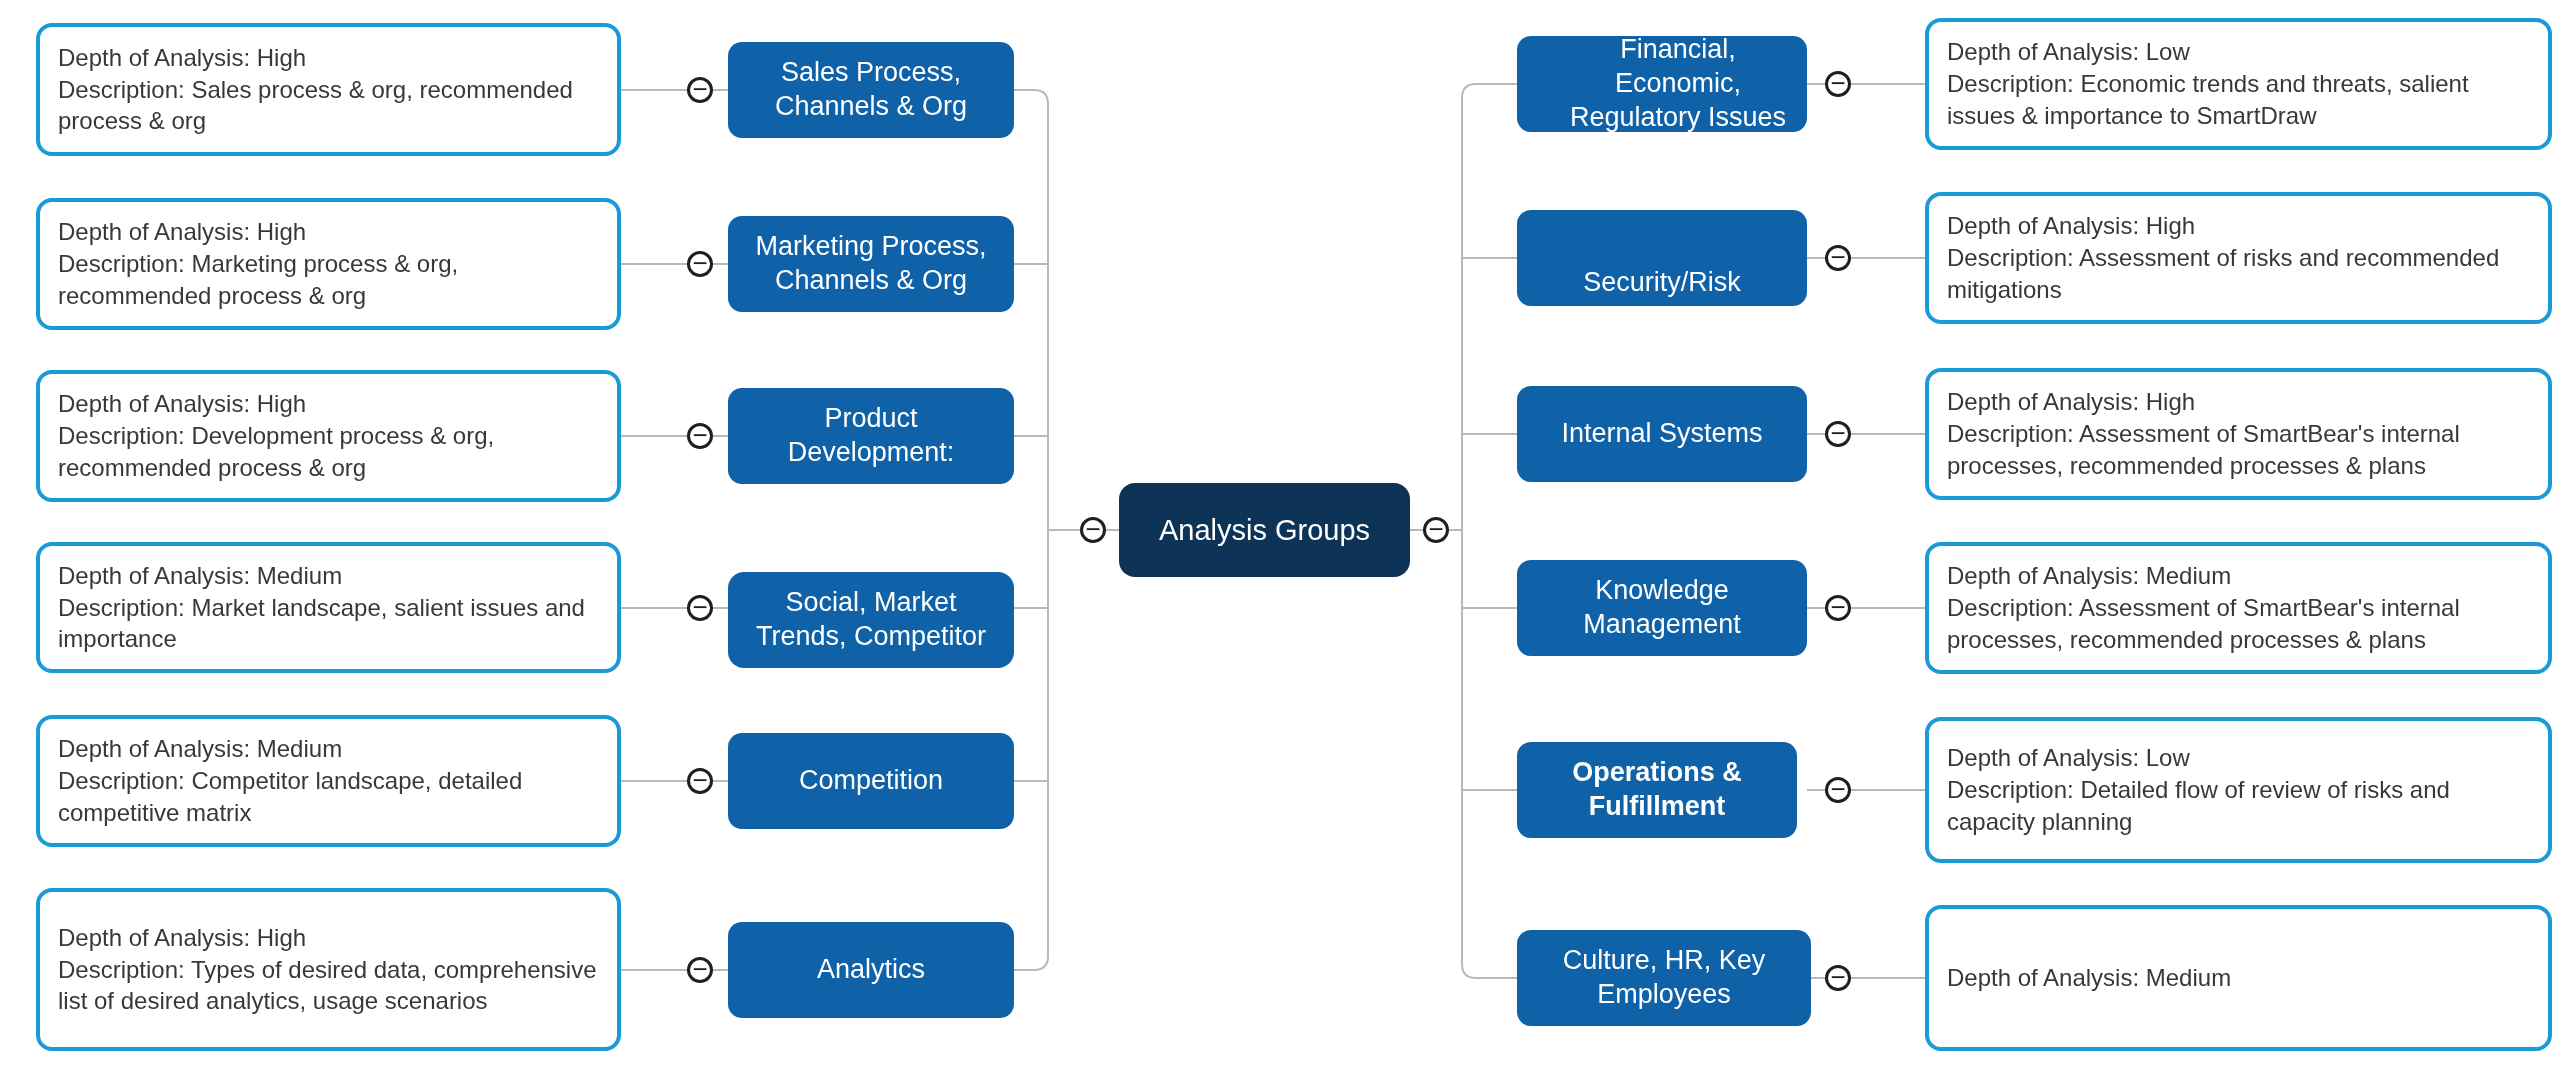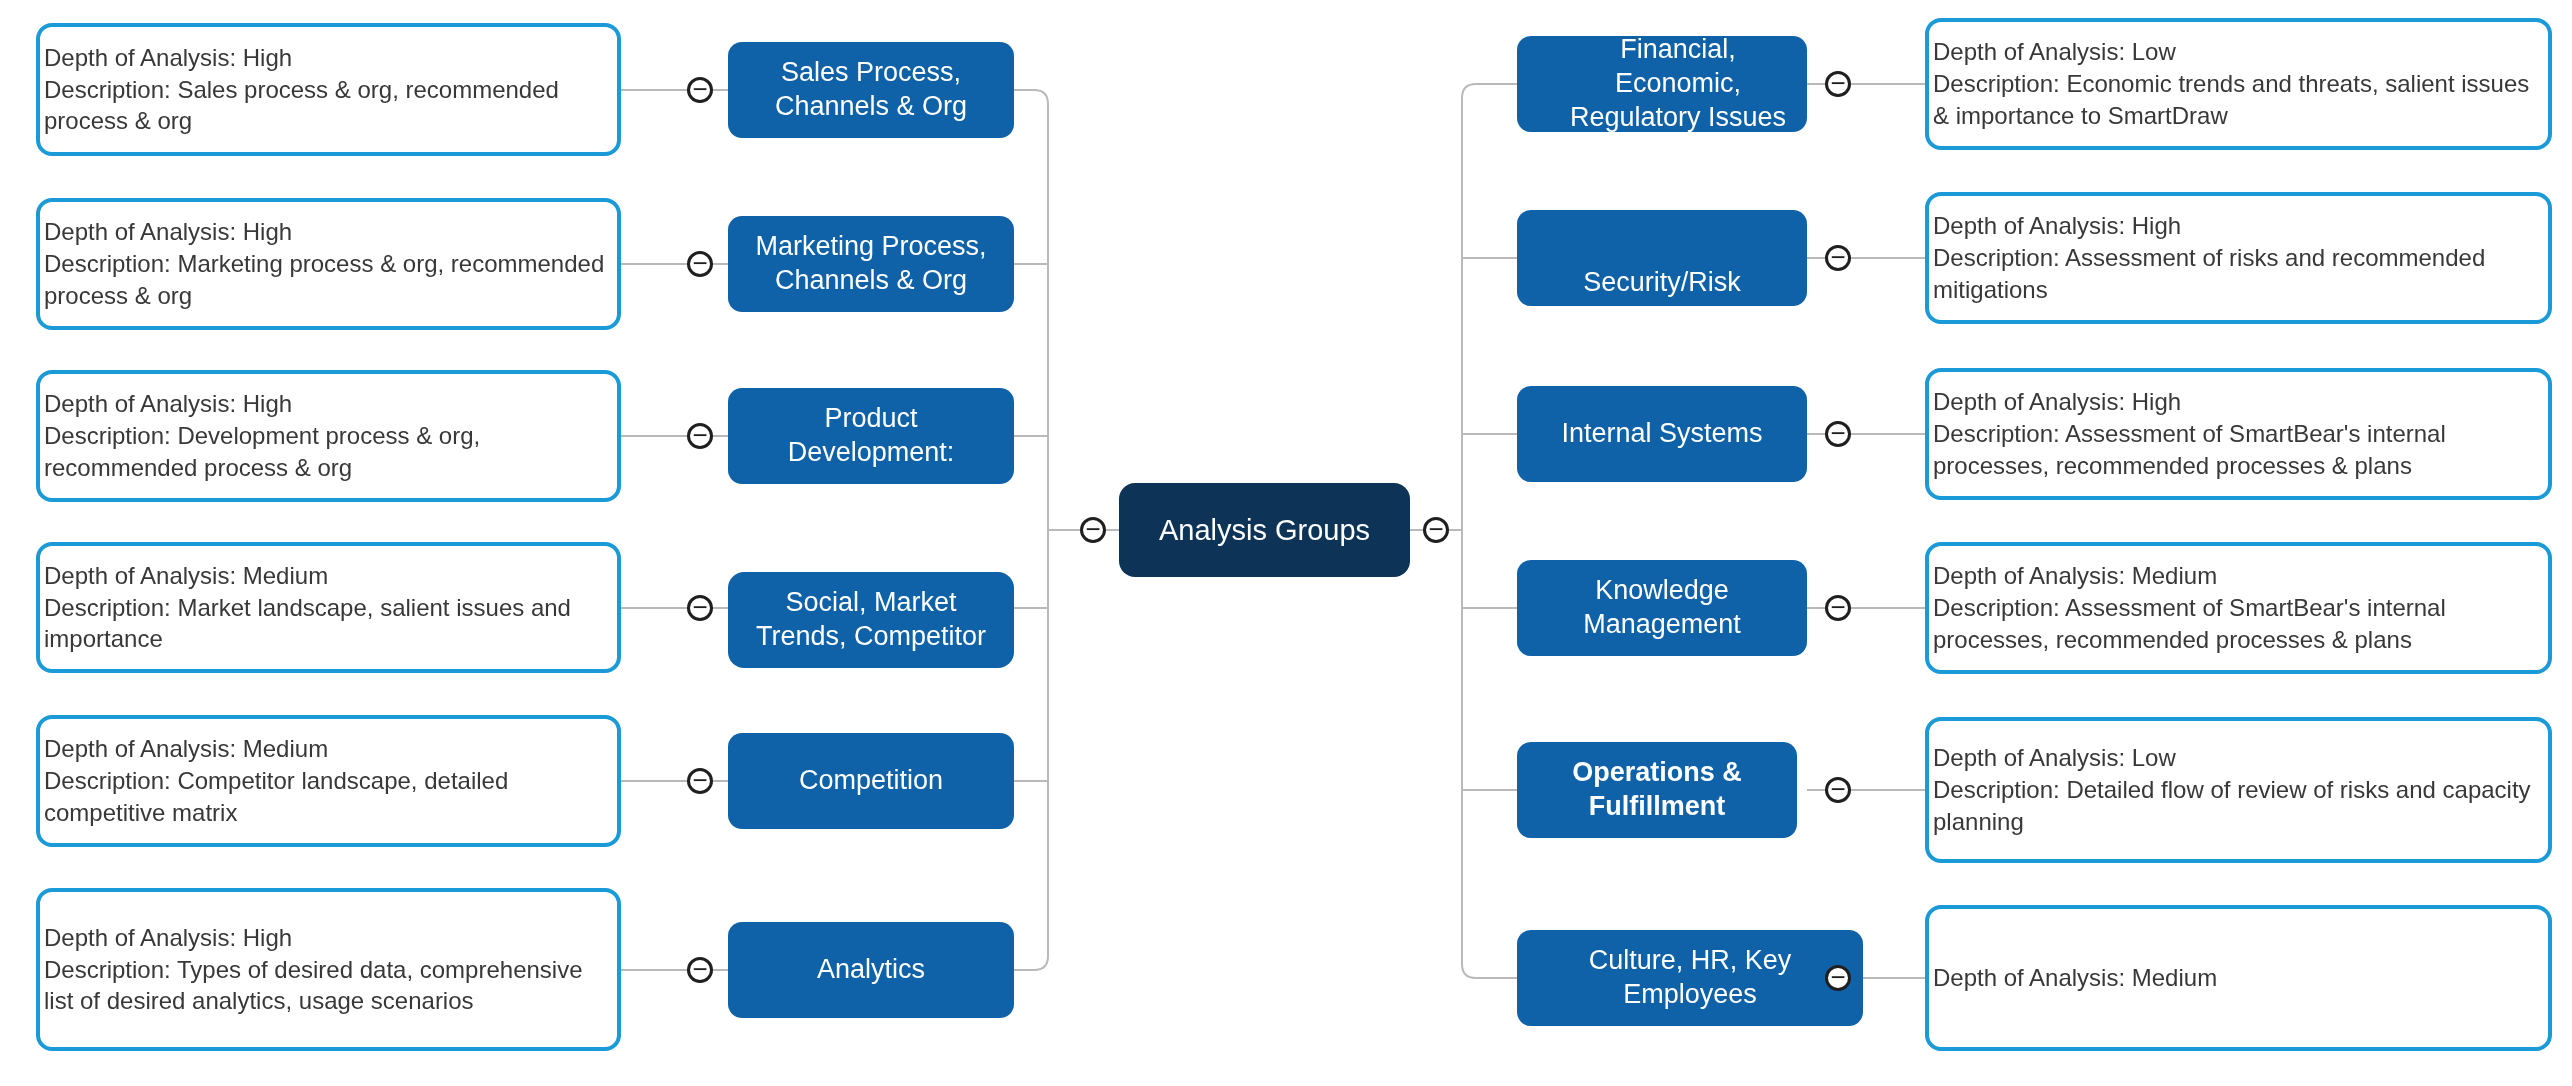--- a/index.html
+++ b/index.html
@@ -12,21 +12,21 @@
   }
   .connectors{position:absolute;left:0;top:0;z-index:0;}
   .node{position:absolute;box-sizing:border-box;z-index:1;}
   .detail{
     background:#ffffff;
     border:4px solid #1b9ad8;
     border-radius:16px;
     color:#383838;
     font-size:24px;
     line-height:1.32;
-    padding:10px 4px;
+    padding:10px 18px;
     display:flex;flex-direction:column;justify-content:center;
     text-align:left;
     cursor:default;
   }
   .topic{
     background:#0f62a8;
     border-radius:14px;
     color:#ffffff;
     font-size:27px;
     line-height:1.25;
@@ -154,21 +154,21 @@
   </div>
   <div class="node topic" style="left:1517px;top:386px;width:290px;height:96px;">
     <span>Internal Systems</span>
   </div>
   <div class="node topic" style="left:1517px;top:560px;width:290px;height:96px;">
     <span>Knowledge Management</span>
   </div>
   <div class="node topic" style="left:1517px;top:742px;width:280px;height:96px;font-weight:bold;">
     <span>Operations &amp; Fulfillment</span>
   </div>
-  <div class="node topic" style="left:1517px;top:930px;width:346px;height:96px;">
+  <div class="node topic" style="left:1517px;top:930px;width:294px;height:96px;">
     <span>Culture, HR, Key Employees</span>
   </div>
 
   <div class="node detail" style="left:1925px;top:18px;width:627px;height:132px;">
     <div>Depth of Analysis: Low</div>
     <div>Description: Economic trends and threats, salient issues &amp; importance to SmartDraw</div>
   </div>
   <div class="node detail" style="left:1925px;top:192px;width:627px;height:132px;">
     <div>Depth of Analysis: High</div>
     <div>Description: Assessment of risks and recommended mitigations</div>

